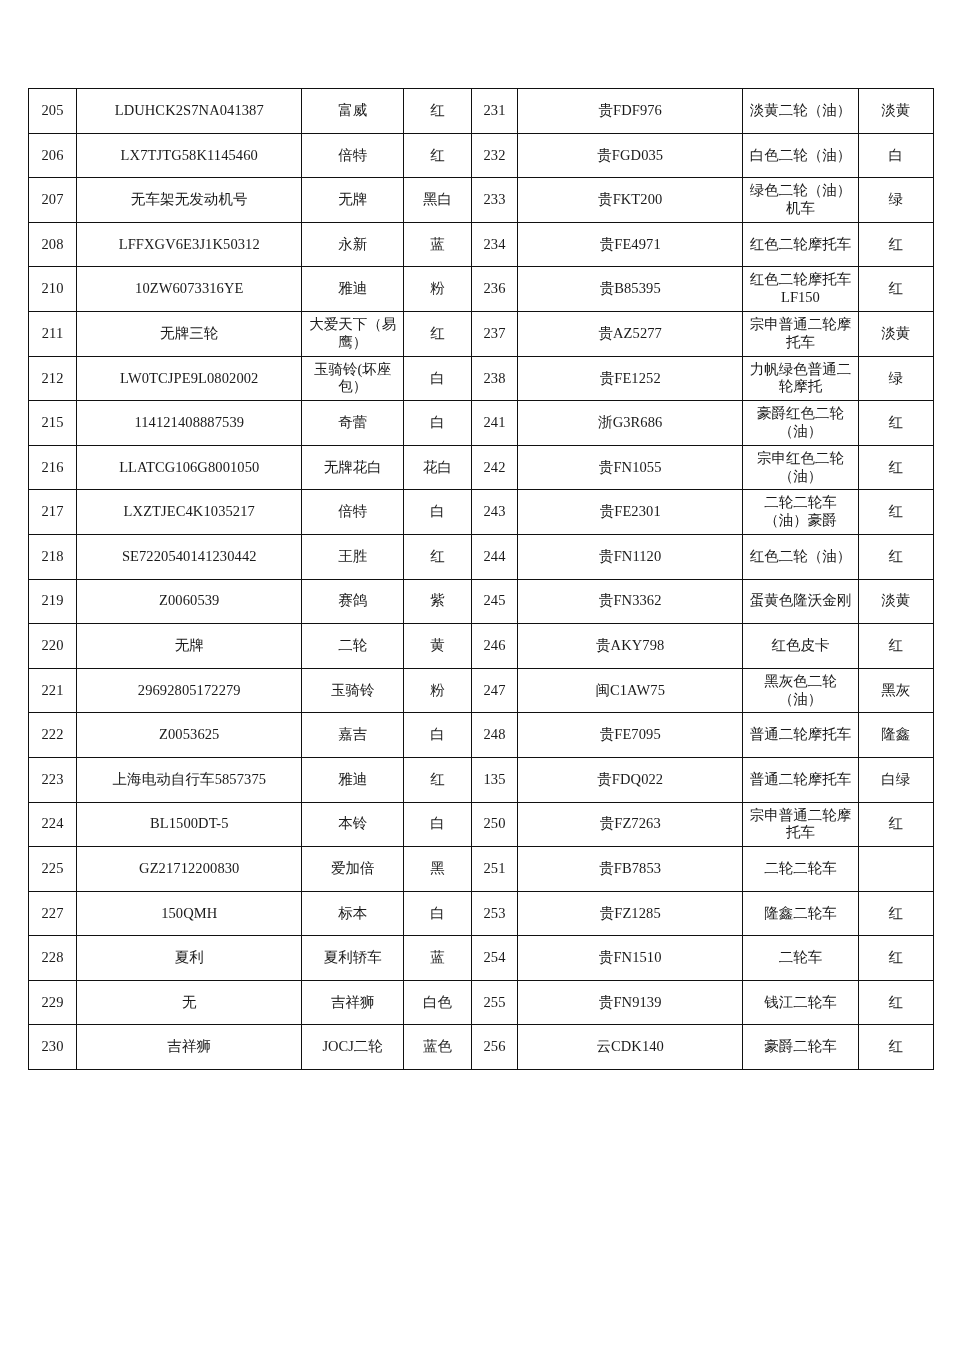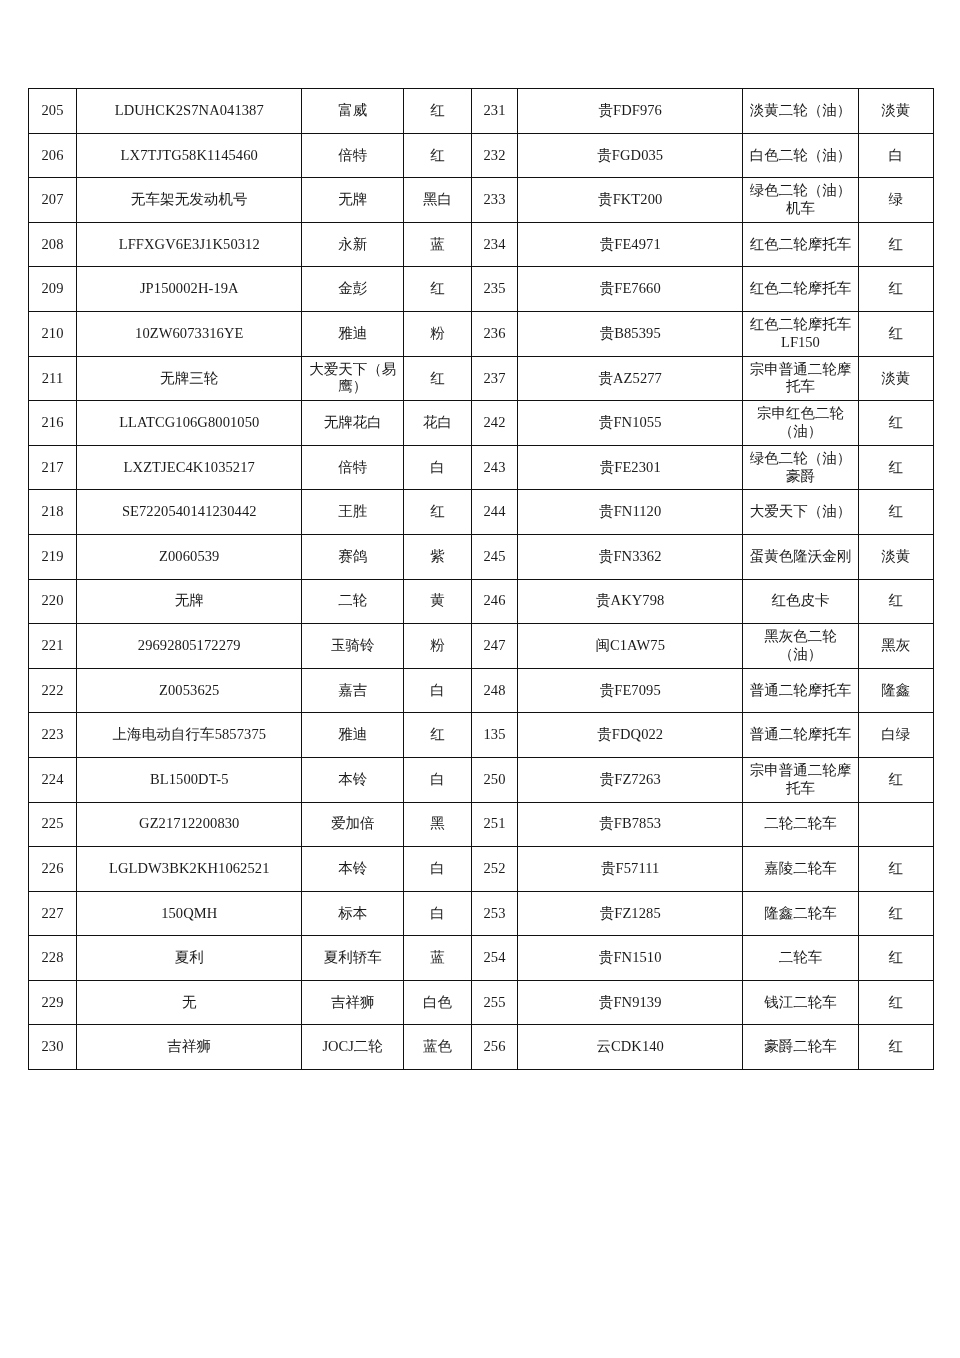--- a/index.html
+++ b/index.html
@@ -115,77 +115,87 @@
           <td class="idx">208</td>
           <td class="vin">LFFXGV6E3J1K50312</td>
           <td class="brand">永新</td>
           <td class="color">蓝</td>
           <td class="idx2">234</td>
           <td class="plate">贵FE4971</td>
           <td class="desc">红色二轮摩托车</td>
           <td class="color2">红</td>
         </tr>
         <tr class="row">
-          <td class="idx">209</td>
-          <td class="vin">JP150002H-19A</td>
-          <td class="brand">金彭</td>
-          <td class="color">红</td>
-          <td class="idx2">235</td>
-          <td class="plate">贵FE7660</td>
-          <td class="desc">红色二轮摩托车</td>
-          <td class="color2">红</td>
-        </tr>
-        <tr class="row">
           <td class="idx">210</td>
           <td class="vin">10ZW6073316YE</td>
           <td class="brand">雅迪</td>
           <td class="color">粉</td>
           <td class="idx2">236</td>
           <td class="plate">贵B85395</td>
           <td class="desc">红色二轮摩托车LF150</td>
           <td class="color2">红</td>
         </tr>
         <tr class="row">
           <td class="idx">211</td>
           <td class="vin">无牌三轮</td>
           <td class="brand">大爱天下（易鹰）</td>
           <td class="color">红</td>
           <td class="idx2">237</td>
           <td class="plate">贵AZ5277</td>
           <td class="desc">宗申普通二轮摩托车</td>
           <td class="color2">淡黄</td>
         </tr>
         <tr class="row">
+          <td class="idx">212</td>
+          <td class="vin">LW0TCJPE9L0802002</td>
+          <td class="brand">玉骑铃(坏座包）</td>
+          <td class="color">白</td>
+          <td class="idx2">238</td>
+          <td class="plate">贵FE1252</td>
+          <td class="desc">力帆绿色普通二轮摩托</td>
+          <td class="color2">绿</td>
+        </tr>
+        <tr class="row">
+          <td class="idx">215</td>
+          <td class="vin">114121408887539</td>
+          <td class="brand">奇蕾</td>
+          <td class="color">白</td>
+          <td class="idx2">241</td>
+          <td class="plate">浙G3R686</td>
+          <td class="desc">豪爵红色二轮（油）</td>
+          <td class="color2">红</td>
+        </tr>
+        <tr class="row">
           <td class="idx">216</td>
           <td class="vin">LLATCG106G8001050</td>
           <td class="brand">无牌花白</td>
           <td class="color">花白</td>
           <td class="idx2">242</td>
           <td class="plate">贵FN1055</td>
           <td class="desc">宗申红色二轮（油）</td>
           <td class="color2">红</td>
         </tr>
         <tr class="row">
           <td class="idx">217</td>
           <td class="vin">LXZTJEC4K1035217</td>
           <td class="brand">倍特</td>
           <td class="color">白</td>
           <td class="idx2">243</td>
           <td class="plate">贵FE2301</td>
-          <td class="desc">绿色二轮（油）豪爵</td>
+          <td class="desc">二轮二轮车（油）豪爵</td>
           <td class="color2">红</td>
         </tr>
         <tr class="row">
           <td class="idx">218</td>
           <td class="vin">SE7220540141230442</td>
           <td class="brand">王胜</td>
           <td class="color">红</td>
           <td class="idx2">244</td>
           <td class="plate">贵FN1120</td>
-          <td class="desc">大爱天下（油）</td>
+          <td class="desc">红色二轮（油）</td>
           <td class="color2">红</td>
         </tr>
         <tr class="row">
           <td class="idx">219</td>
           <td class="vin">Z0060539</td>
           <td class="brand">赛鸽</td>
           <td class="color">紫</td>
           <td class="idx2">245</td>
           <td class="plate">贵FN3362</td>
           <td class="desc">蛋黄色隆沃金刚</td>
@@ -245,30 +255,20 @@
           <td class="idx">225</td>
           <td class="vin">GZ21712200830</td>
           <td class="brand">爱加倍</td>
           <td class="color">黑</td>
           <td class="idx2">251</td>
           <td class="plate">贵FB7853</td>
           <td class="desc">二轮二轮车</td>
           <td class="color2"></td>
         </tr>
         <tr class="row">
-          <td class="idx">226</td>
-          <td class="vin">LGLDW3BK2KH1062521</td>
-          <td class="brand">本铃</td>
-          <td class="color">白</td>
-          <td class="idx2">252</td>
-          <td class="plate">贵F57111</td>
-          <td class="desc">嘉陵二轮车</td>
-          <td class="color2">红</td>
-        </tr>
-        <tr class="row">
           <td class="idx">227</td>
           <td class="vin">150QMH</td>
           <td class="brand">标本</td>
           <td class="color">白</td>
           <td class="idx2">253</td>
           <td class="plate">贵FZ1285</td>
           <td class="desc">隆鑫二轮车</td>
           <td class="color2">红</td>
         </tr>
         <tr class="row">

